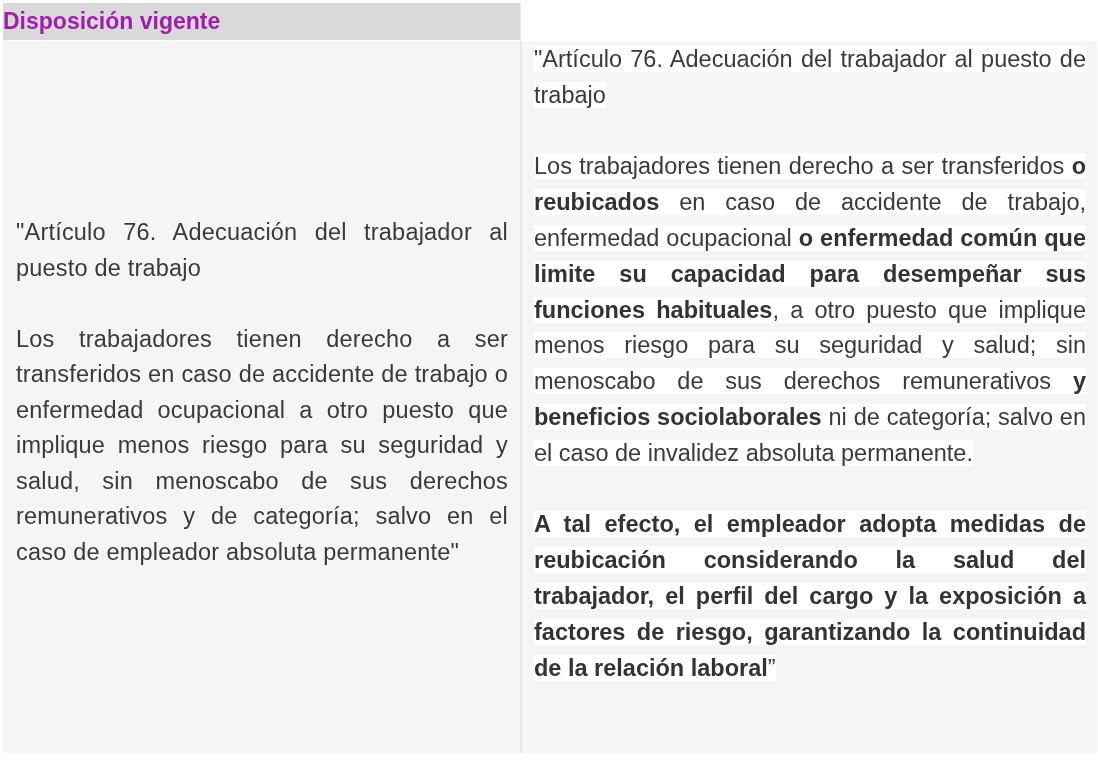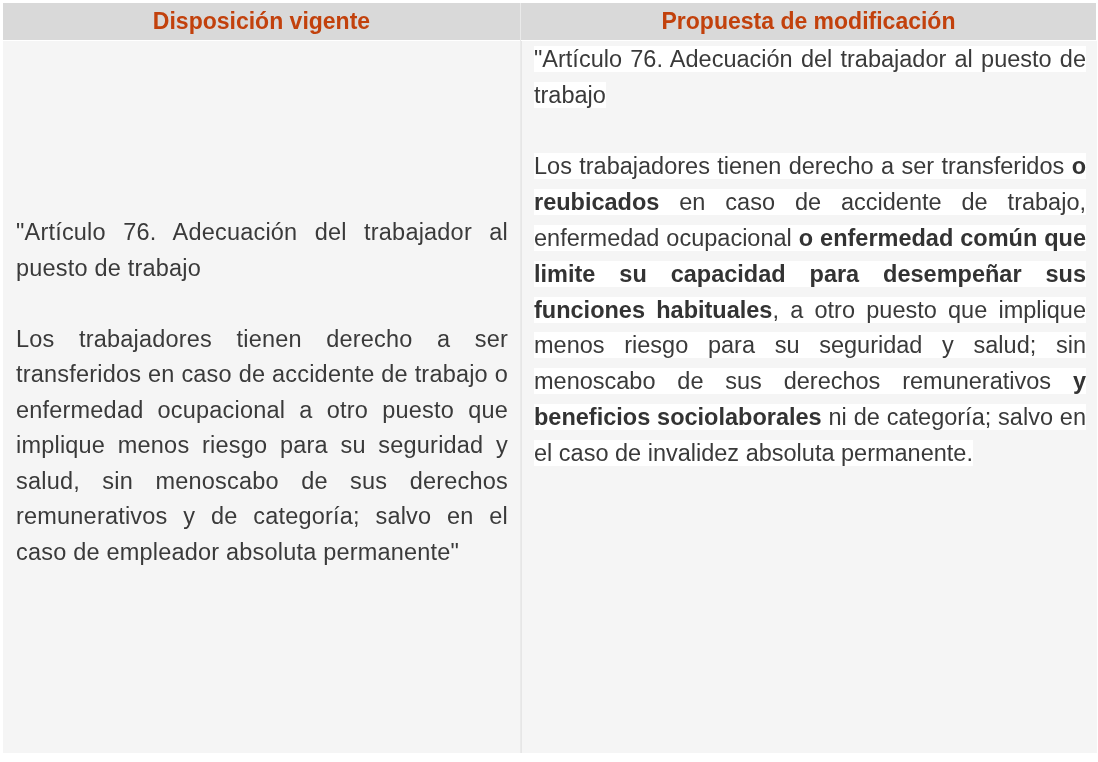--- a/index.html
+++ b/index.html
@@ -3,21 +3,21 @@
 <meta charset="utf-8">
 <style>
   html, body { margin: 0; padding: 0; background: #ffffff; }
   body { width: 1098px; height: 762px; overflow: hidden; }
   .table {
     position: absolute; left: 3px; top: 3px; width: 1093px; height: 750px;
     border-collapse: collapse; font-family: "Liberation Sans", "DejaVu Sans", sans-serif;
     color: #3a3a3a;
   }
   .hdr { position: absolute; top: 0; height: 37px; background: #d9d9d9;
-    font-weight: bold; font-size: 23px; line-height: 37px; text-align: center; color: #c2410c; }
+    font-weight: bold; font-size: 23px; line-height: 37px; text-align: left; color: #a21caf; }
   .hdr.left { left: 0; width: 517px; }
   .hdr.right { left: 518px; width: 575px; }
   .cell { position: absolute; top: 38px; bottom: 0; background: #f5f5f5; }
   .cell.left { left: 0; width: 517px; }
   .cell.right { left: 518px; width: 575px; border-left: 1px solid #e6e6e6; }
   .divider { position: absolute; left: 517px; top: 0; width: 1px; height: 750px; background: #eaeaea; }
   .left-text {
     position: absolute; left: 13px; width: 492px; top: 174px;
     font-size: 23.5px; line-height: 35.5px; text-align: justify; text-align-last: left;
     letter-spacing: 0.2px;
@@ -31,32 +31,32 @@
   .right-text p { margin: 0; text-align: justify; text-align-last: left; }
   .right-text .gap { height: 35.8px; }
   .hl { background: #ffffff; box-decoration-break: clone; -webkit-box-decoration-break: clone; }
   .b { font-weight: bold; color: #333333; }
 </style>
 </head>
 <body>
 
 <div class="table">
   <div class="hdr left">Disposición vigente</div>
-  <div class="hdr right">Propuesta de modificación</div>
   <div class="divider"></div>
 
   <div class="cell left">
     <div class="left-text">
       <p>"Artículo 76. Adecuación del trabajador al puesto de trabajo</p>
       <div class="gap"></div>
       <p>Los trabajadores tienen derecho a ser transferidos en caso de accidente de trabajo o enfermedad ocupacional a otro puesto que implique menos riesgo para su seguridad y salud, sin menoscabo de sus derechos remunerativos y de categoría; salvo en el caso de empleador absoluta permanente"</p>
     </div>
   </div>
 
   <div class="cell right">
     <div class="right-text">
       <p><span class="hl">"Artículo 76. Adecuación del trabajador al puesto de trabajo</span></p>
       <div class="gap"></div>
       <p><span class="hl"><span>Los trabajadores tienen derecho a ser transferidos </span><span class="b">o reubicados</span><span> en caso de accidente de trabajo, enfermedad ocupacional </span><span class="b">o enfermedad común que limite su capacidad para desempeñar sus funciones habituales</span><span>, a otro puesto que implique menos riesgo para su seguridad y salud; sin menoscabo de sus derechos remunerativos </span><span class="b">y beneficios sociolaborales</span><span> ni de categoría; salvo en el caso de invalidez absoluta permanente.</span></span></p>
       <div class="gap"></div>
+      <p><span class="hl"><span class="b">A tal efecto, el empleador adopta medidas de reubicación considerando la salud del trabajador, el perfil del cargo y la exposición a factores de riesgo, garantizando la continuidad de la relación laboral</span><span>”</span></span></p>
     </div>
   </div>
 </div>
 
 </body></html>

